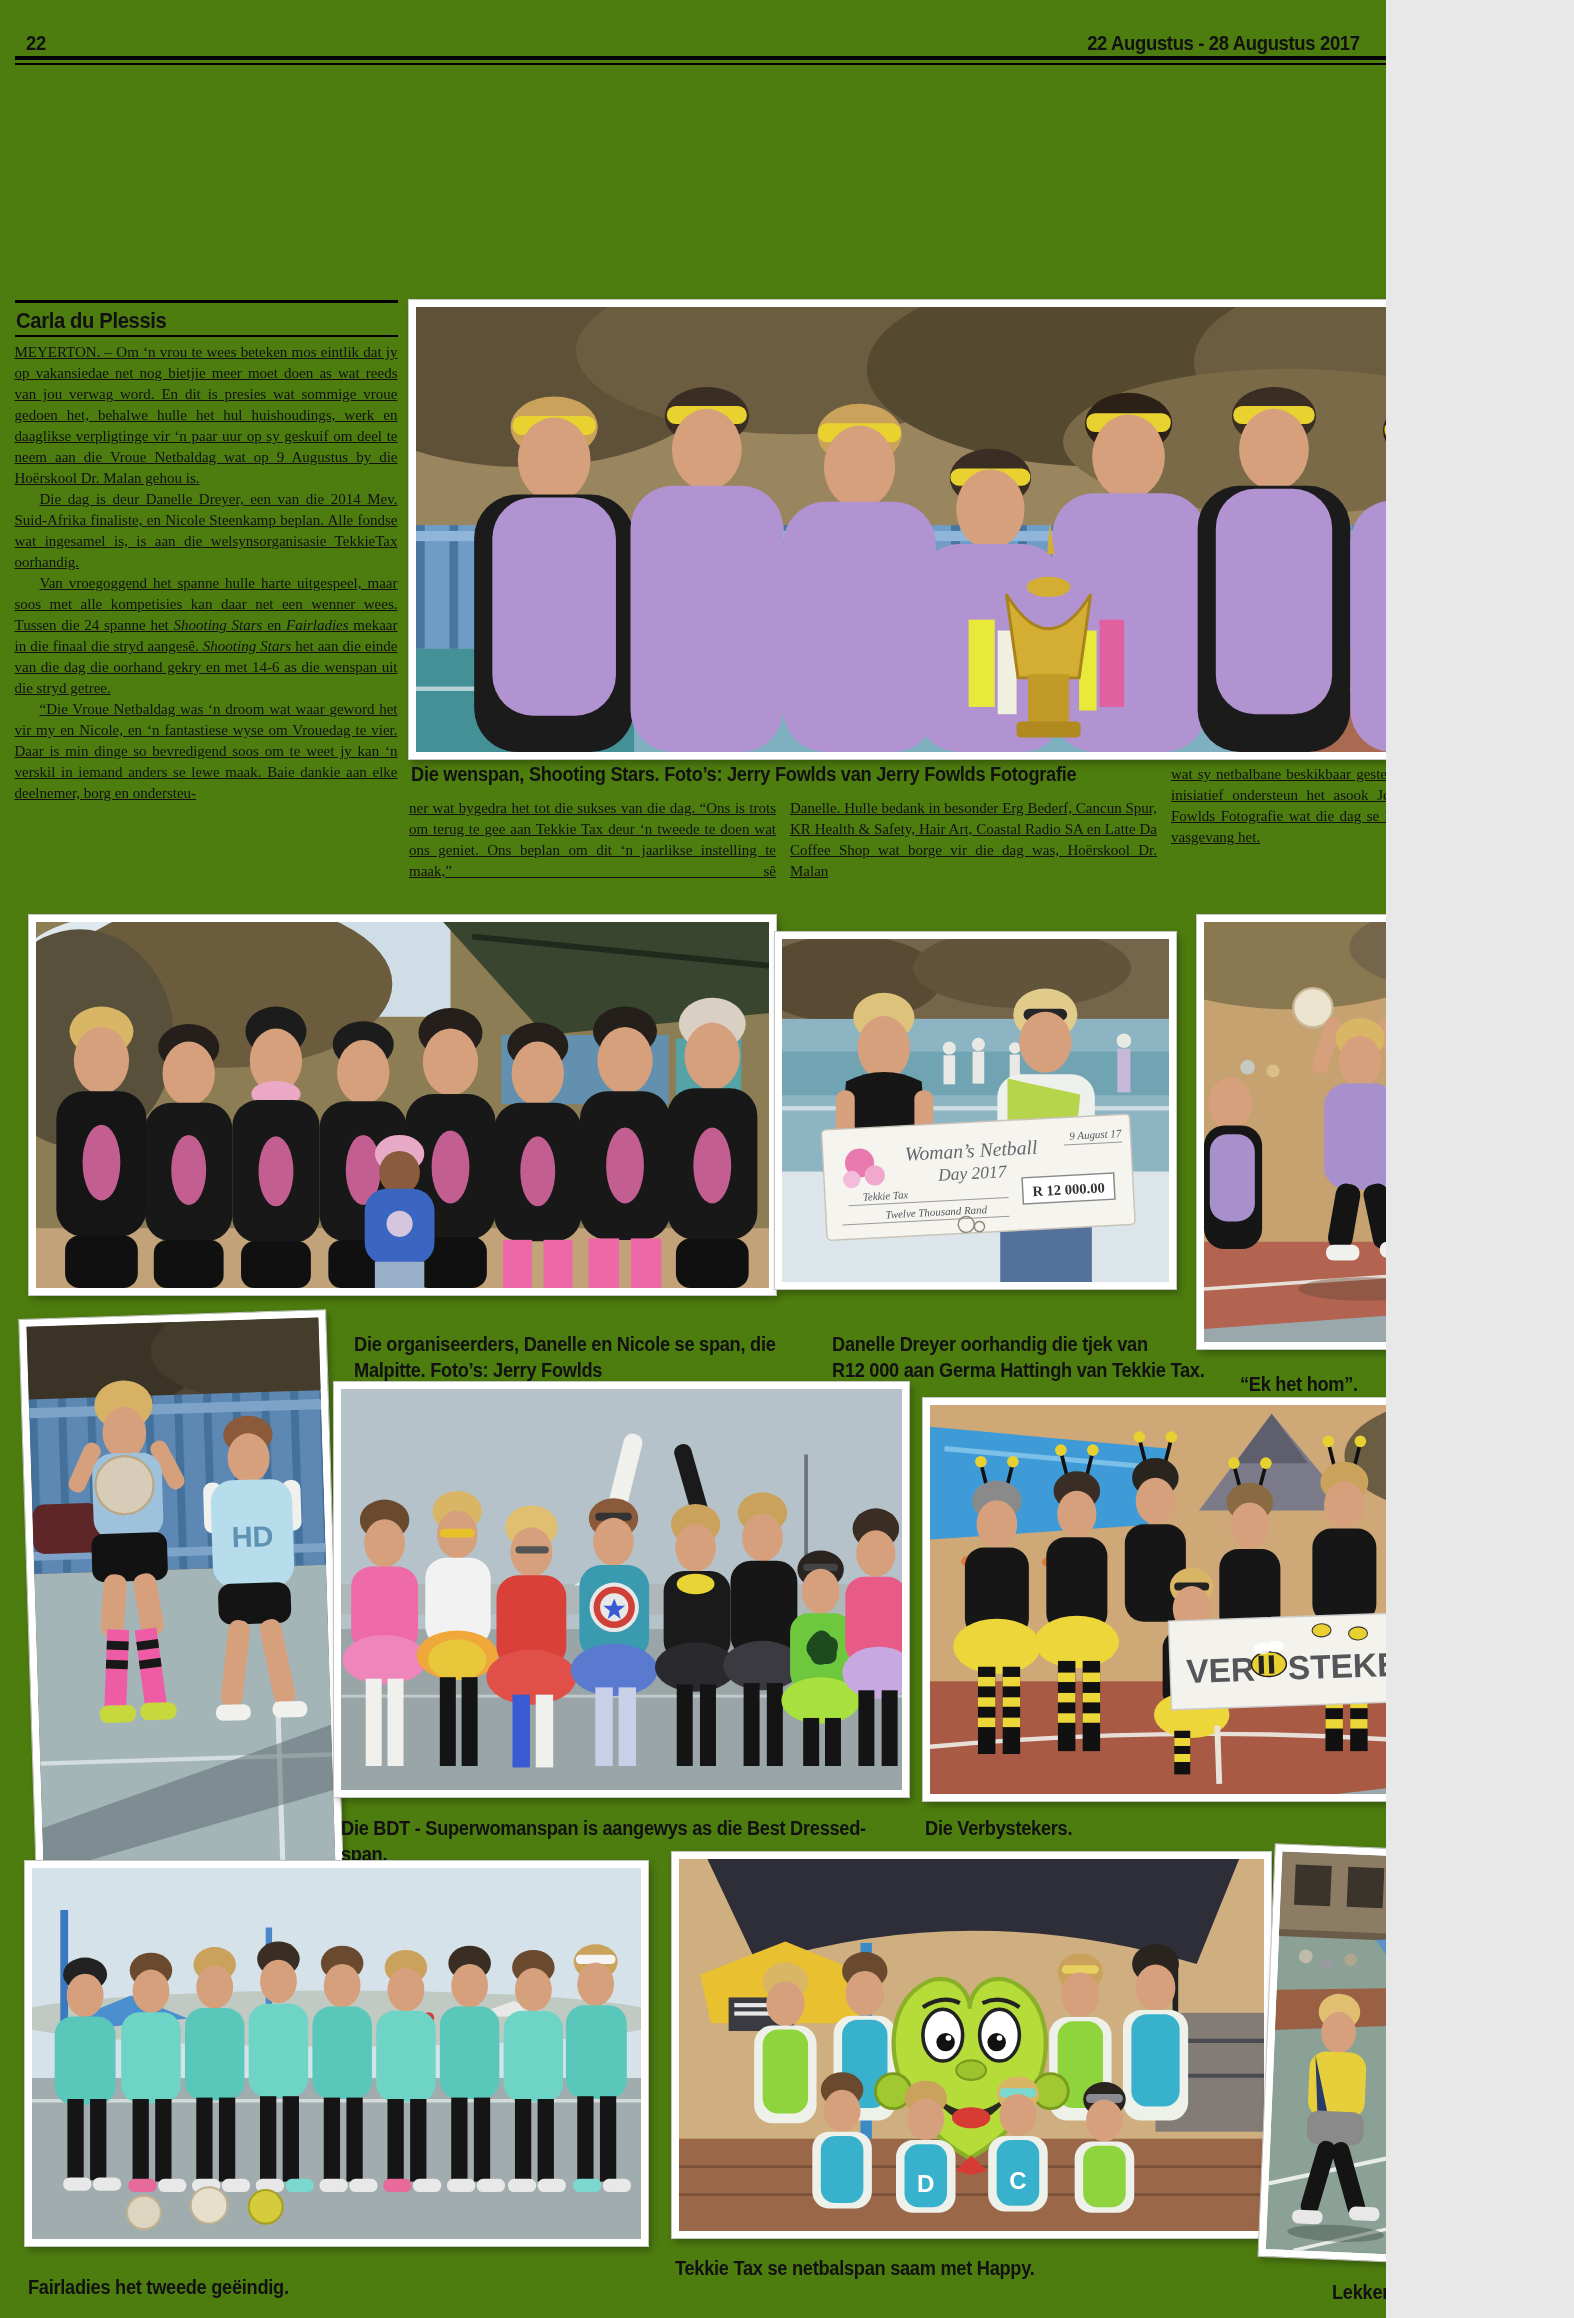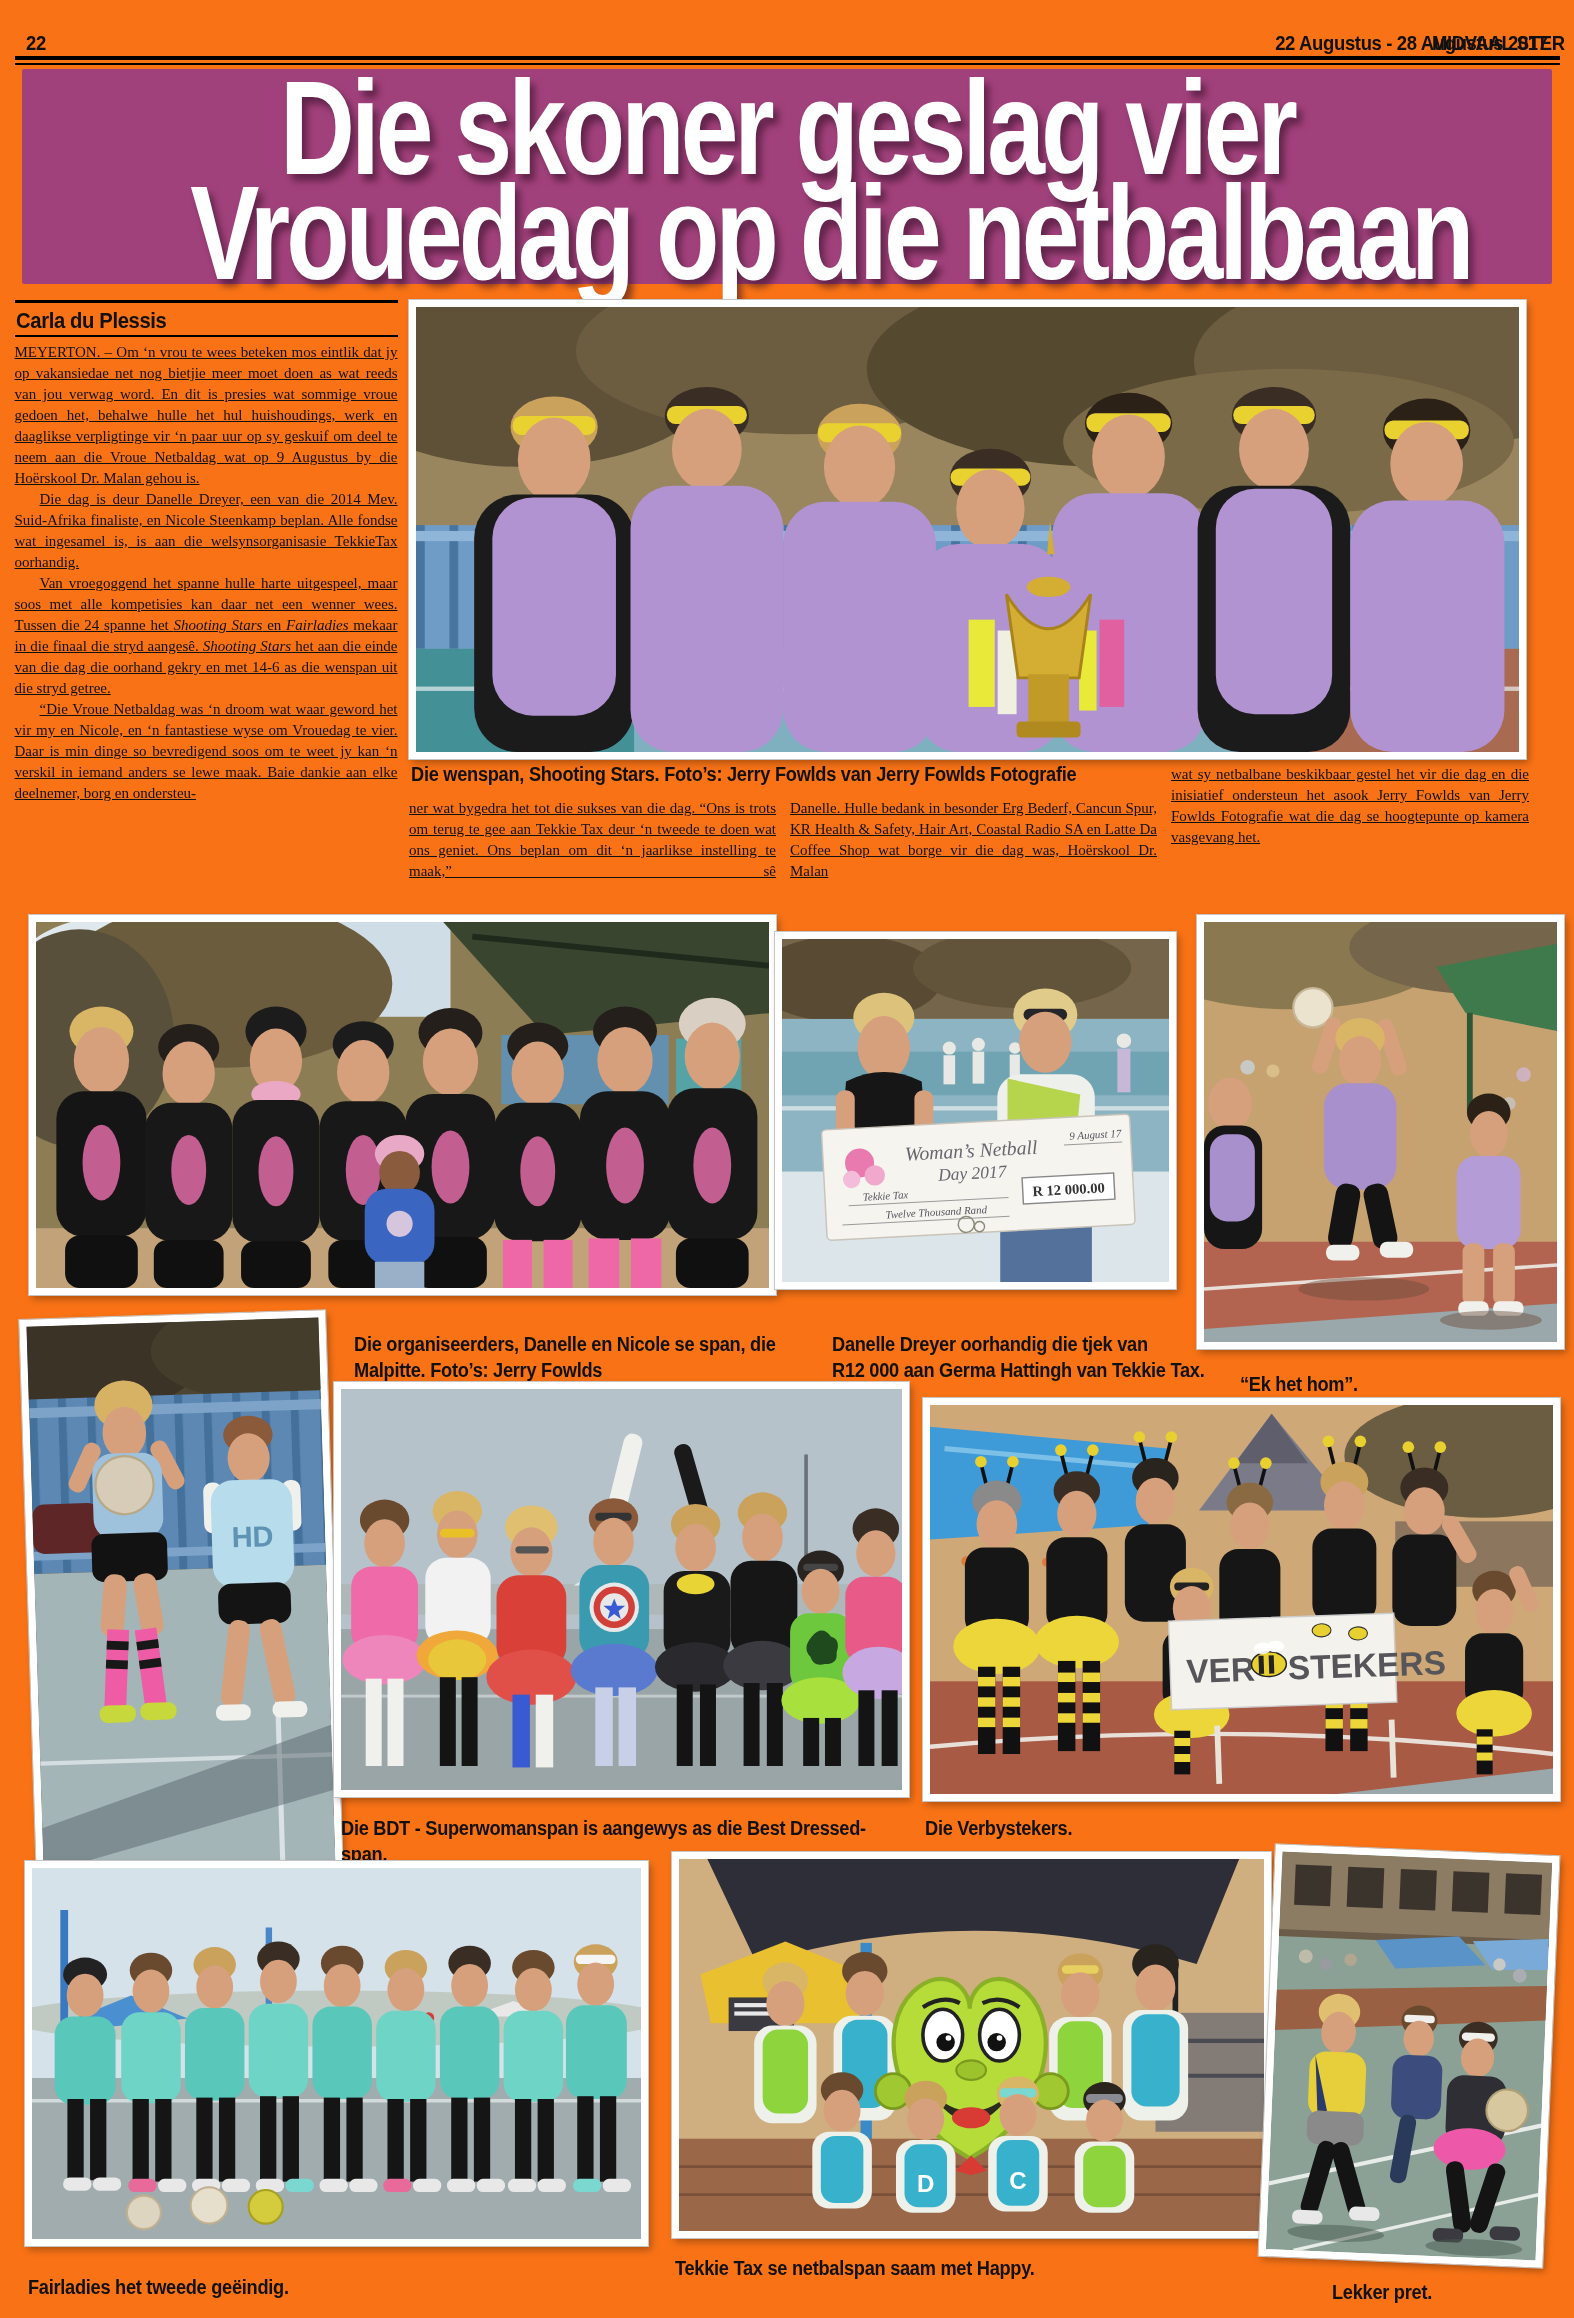--- a/index.html
+++ b/index.html
@@ -1,16 +1,16 @@
 <!DOCTYPE html>
 <html style="font-size:11.6px"><head>
 <meta charset="utf-8">
 <style>
   html,body{margin:0;padding:0;background:#e8e8e8;}
-  #page{position:relative;width:1574px;height:2319px;background:#f97316;overflow:hidden;
+  #page{position:relative;width:1386px;height:2319px;background:#4d7c0f;overflow:hidden;
         font-family:"Liberation Sans",sans-serif;color:#111;}
   .abs{position:absolute;}
   
   .hdr{font-weight:bold;font-size:21px;letter-spacing:-0.4px;transform:scaleX(0.88);transform-origin:0 50%;white-space:nowrap;}
   .hdr.right{transform-origin:100% 50%;}
   .rule{background:#000;}
   
   #banner{background:#a1417b;border-radius:2.2px;}
   .headline{width:100%;text-align:center;color:#fff;font-weight:bold;
             font-size:133px;line-height:106px;letter-spacing:-5.1px;
@@ -36,24 +36,20 @@
 <div id="page">
 
   <div class="abs hdr" style="left:26px;top:30.5px;">22</div>
   <div class="abs" style="left:0;top:30.5px;width:1574px;text-align:right;">
     <span class="hdr" style="display:inline-block;transform-origin:50% 50%;">MIDVAAL STER</span>
   </div>
   <div class="abs hdr right" style="right:26px;top:30.5px;">22 Augustus - 28 Augustus 2017</div>
   <div class="abs rule" style="left:14.5px;top:56px;width:1545px;height:3.6px;"></div>
   <div class="abs rule" style="left:14.5px;top:63px;width:1545px;height:1.5px;"></div>
 
-  <div id="banner" class="abs" style="left:22px;top:69px;width:1530px;height:215px;">
-    <div class="headline abs" style="top:5.8px;">Die skoner geslag vier</div>
-    <div class="headline abs" style="top:111px;">Vrouedag op die netbalbaan</div>
-  </div>
 
   <div class="abs rule" style="left:14.5px;top:300px;width:383px;height:2.9px;"></div>
   <div class="abs byline" style="left:16px;top:308px;">Carla du Plessis</div>
   <div class="abs rule" style="left:14.5px;top:335px;width:383px;height:2.2px;"></div>
 
   <div class="abs body-text" style="left:14.5px;top:342px;width:383px;height:571px;">
       <p><span>MEYERTON. – Om ‘n vrou te wees beteken mos eintlik dat jy op vakansiedae net nog bietjie meer moet doen as wat reeds van jou verwag word. En dit is presies wat sommige vroue gedoen het, behalwe hulle het hul huishoudings, werk en daaglikse verpligtinge vir ‘n paar uur op sy geskuif om deel te neem aan die Vroue Netbaldag wat op 9 Augustus by die Hoërskool Dr. Malan gehou is.</span></p>
       <p class="ind"><span>Die dag is deur Danelle Dreyer, een van die 2014 Mev. Suid-Afrika finaliste, en Nicole Steenkamp beplan. Alle fondse wat ingesamel is, is aan die welsynsorganisasie TekkieTax oorhandig.</span></p>
       <p class="ind"><span>Van vroegoggend het spanne hulle harte uitgespeel, maar soos met alle kompetisies kan daar net een wenner wees. Tussen die 24 spanne het </span><i>Shooting Stars</i><span> en </span><i>Fairladies</i><span> mekaar in die finaal die stryd aangesê. </span><i>Shooting Stars</i><span> het aan die einde van die dag die oorhand gekry en met 14-6 as die wenspan uit die stryd getree.</span></p>
       <p class="ind"><span>“Die Vroue Netbaldag was ‘n droom wat waar geword het vir my en Nicole, en ‘n fantastiese wyse om Vrouedag te vier. Daar is min dinge so bevredigend soos om te weet jy kan ‘n verskil in iemand anders se lewe maak. Baie dankie aan elke deelnemer, borg en ondersteu-</span></p>

